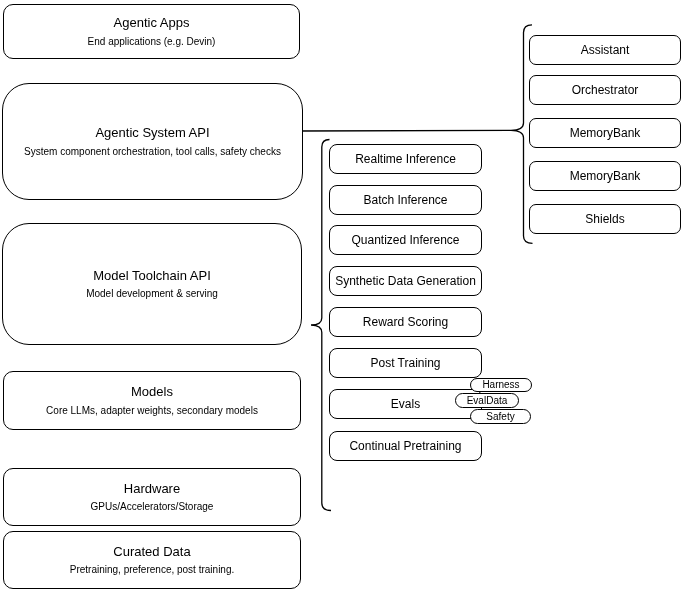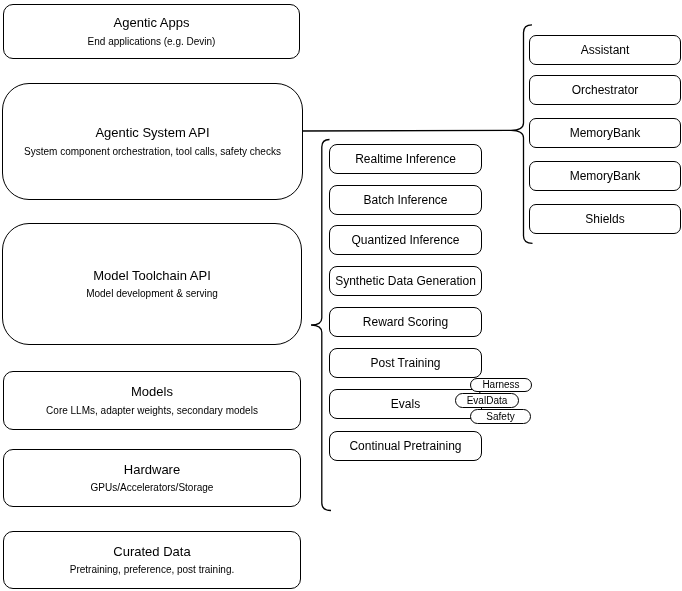--- a/index.html
+++ b/index.html
@@ -31,21 +31,21 @@
     font-size:10px;
     border-radius:8px;
     z-index:2;
     line-height:1;
   }
   
   .n-apps      {left:3px;  top:4px;   width:297px; height:55px;  border-radius:10px;}
   .n-sysapi    {left:2px;  top:83px;  width:301px; height:117px; border-radius:27px;}
   .n-toolchain {left:2px;  top:223px; width:300px; height:122px; border-radius:27px;}
   .n-models    {left:3px;  top:371px; width:298px; height:59px;  border-radius:10px;}
-  .n-hardware  {left:3px;  top:449px; width:298px; height:58px;  border-radius:10px;}
+  .n-hardware  {left:3px;  top:468px; width:298px; height:58px;  border-radius:10px;}
   .n-data      {left:3px;  top:531px; width:298px; height:58px;  border-radius:10px;}
   
   .m{left:329px;width:153px;height:30px;}
   .m0{top:144px;} .m1{top:185px;} .m2{top:225px;} .m3{top:266px;}
   .m4{top:307px;} .m5{top:348px;} .m6{top:389px;} .m7{top:431px;} .m8{top:471px;}
   
   .r{left:529px;width:152px;height:30px;}
   .r0{top:35px;} .r1{top:75px;} .r2{top:118px;} .r3{top:161px;} .r4{top:204px;}
   
   .p0{left:470px;top:378px;width:62px;height:14px;}

